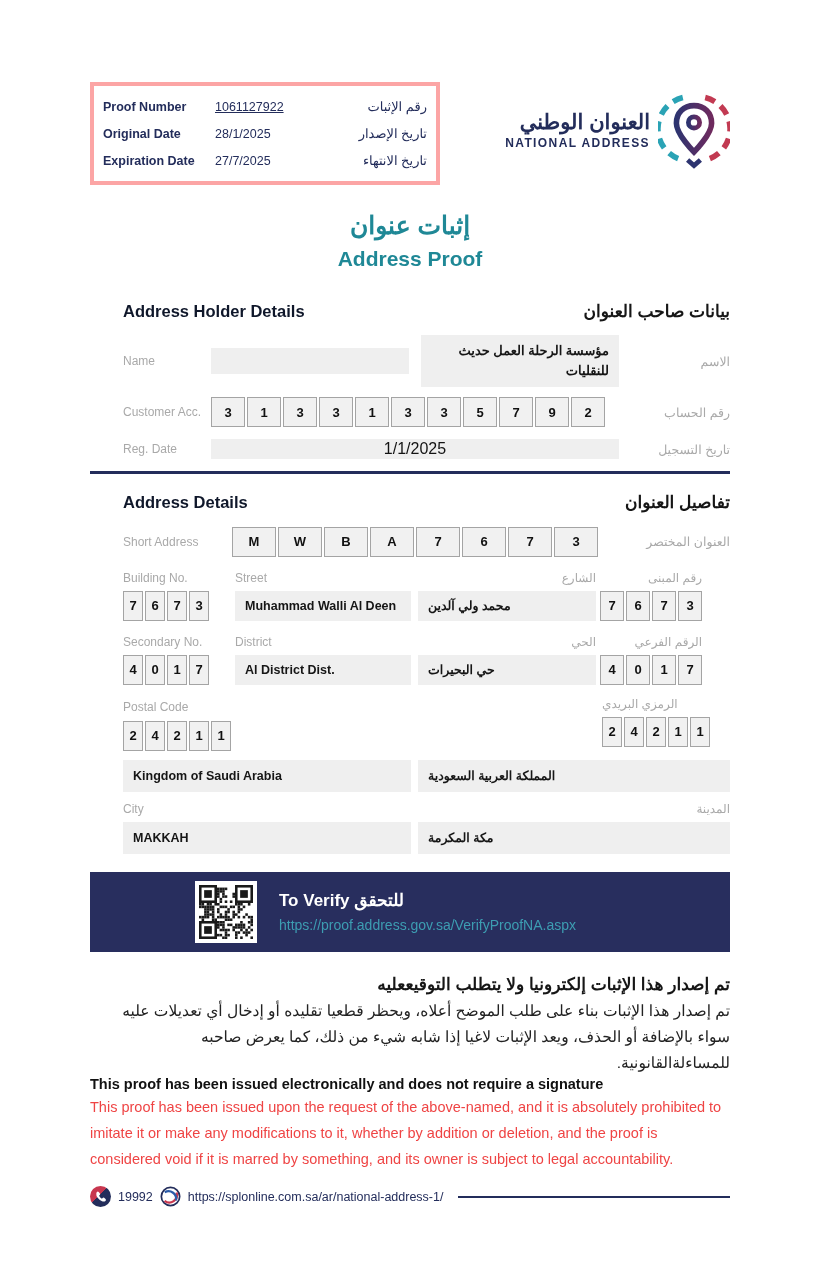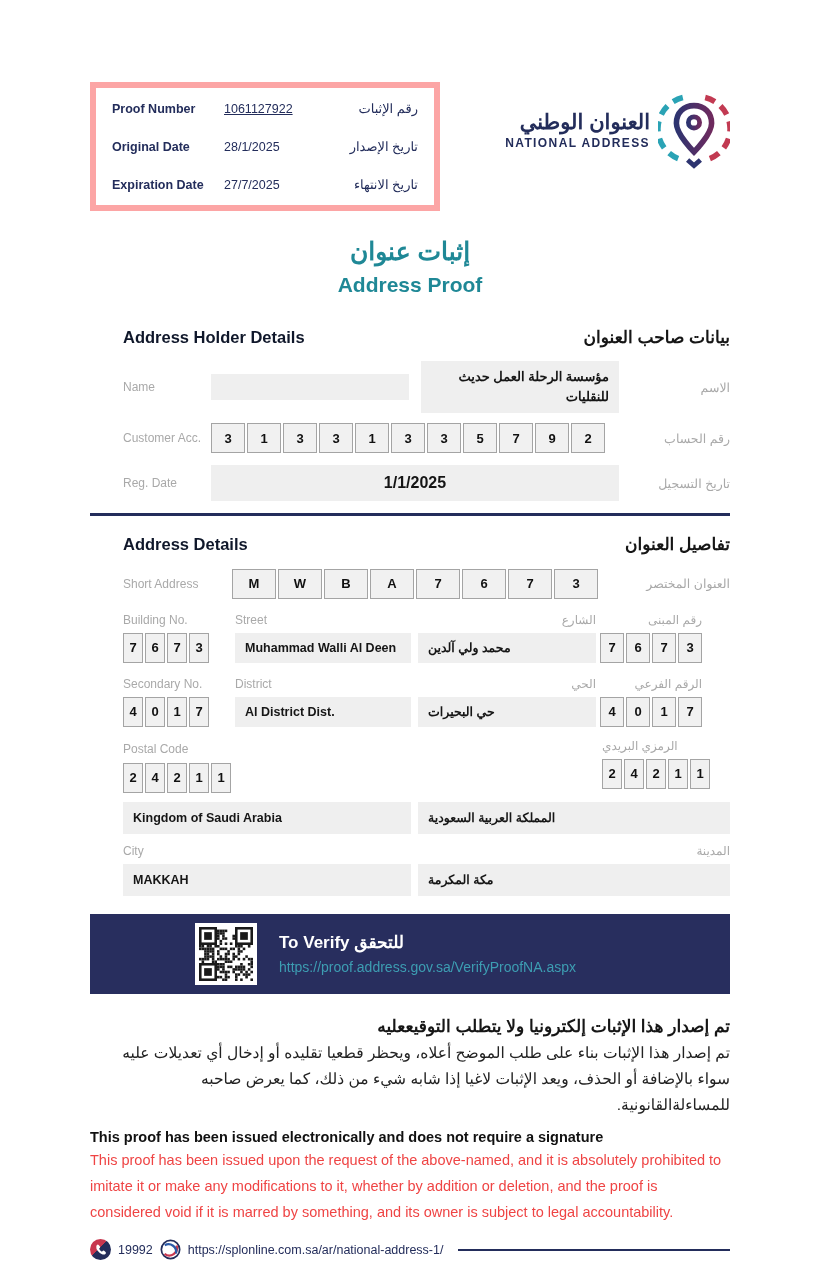--- a/index.html
+++ b/index.html
@@ -3,22 +3,22 @@
 <meta charset="utf-8">
 <style>
   * { margin:0; padding:0; box-sizing:border-box; }
   body { background:#fff; }
   .page { width:820px; height:1280px; background:#ffffff; position:relative; overflow:hidden;
           font-family:"Liberation Sans", sans-serif; color:#141414; }
   .content { width:640px; margin:0 90px; padding-top:82px; }
 
   
   .header-row { display:flex; justify-content:space-between; align-items:flex-start; }
-  .proof-box { width:350px; border:6px solid #fca5a5; padding:13px 16px;
-               display:grid; grid-template-columns:112px 100px 1fr; row-gap:23px; align-items:center; }
+  .proof-box { width:350px; border:4px solid #fca5a5; padding:13px 9px;
+               display:grid; grid-template-columns:112px 100px 1fr; row-gap:12px; align-items:center; }
   .proof-box .lbl-en { font-weight:700; font-size:12.5px; color:#232d5b; }
   .proof-box .val    { font-size:12.5px; color:#232d5b; }
   .proof-box .val.link { text-decoration:underline; }
   .proof-box .lbl-ar { font-size:13px; color:#232d5b; text-align:right; direction:rtl; }
 
   .logo { display:flex; align-items:center; gap:8px; margin-top:4px; }
   .logo-text { text-align:right; }
   .logo-ar { font-size:21px; font-weight:700; color:#232d5b; direction:rtl; }
   .logo-en { font-size:12px; font-weight:700; color:#232d5b; letter-spacing:1.4px; margin-top:2px; }
 
@@ -50,22 +50,22 @@
   .cells { display:flex; gap:2px; }
   .cell { height:30px; background:#f1f1f1; border:1px solid #a4a4a4; display:flex;
           align-items:center; justify-content:center; font-weight:700; font-size:13px; color:#111; }
   .w34 .cell { width:34px; }
   .w44 .cell { width:44px; }
   .w20 .cell { width:20px; }
   .w24 .cell { width:24px; }
 
   .acc-row { margin-top:10px; }
   .reg-row { margin-top:12px; }
-  .reg-field { height:36px; display:flex; align-items:center; justify-content:center;
-               font-size:16px; font-weight:700; color:#141414; }
+  .reg-field { height:20px; display:flex; align-items:center; justify-content:center;
+               font-size:16px; font-weight:400; color:#141414; }
 
   .divider { height:2.5px; background:#232d5b; margin-top:12px; }
 
   .short-row { display:grid; grid-template-columns:142px 372px 1fr; align-items:center; margin-top:14px; }
   .short-row .grow-lbl { padding-left:33px; }
   .short-row .ar-lbl { text-align:right; direction:rtl; color:#a9a9a9; font-size:12.5px; }
 
   .addr-row { display:grid; grid-template-columns:321px 312px; column-gap:7px; margin-top:14px; }
   .half-l { padding-left:33px; display:grid; grid-template-columns:100px 1fr; column-gap:12px; row-gap:6px; }
   .half-r { display:grid; grid-template-columns:1fr 102px; column-gap:4px; row-gap:6px; padding-right:28px; }
@@ -93,21 +93,21 @@
   .verify-bar { margin-top:18px; height:80px; background:#282e5e; display:flex; align-items:center;
                 padding-left:105px; gap:22px; }
   .qr-box { width:62px; height:62px; background:#fff; padding:4px; display:flex; }
   .verify-line1 { font-size:17px; font-weight:700; color:#ffffff; }
   .verify-line1 .ar { direction:rtl; }
   .verify-url { font-size:14px; color:#3d9db2; margin-top:6px; }
 
   
   .disc-ar-head { margin-top:22px; direction:rtl; text-align:right; font-size:17px; font-weight:700; color:#161616; }
   .disc-ar-body { margin-top:3px; direction:rtl; text-align:right; font-size:15.5px; color:#222; line-height:1.68; }
-  .disc-en-head { margin-top:11px; font-size:14.5px; font-weight:700; color:#111; }
+  .disc-en-head { margin-top:0; font-size:14.5px; font-weight:700; color:#111; }
   .disc-en-body { margin-top:2px; font-size:14.5px; color:#ef4444; line-height:1.8; }
 
   
   .footer { margin-top:14px; display:flex; align-items:center; gap:7px; }
   .footer .txt { font-size:12.5px; color:#232d5b; }
   .footer .rule { flex:1; height:2px; background:#232d5b; margin-left:8px; }
   .icon-circ { width:21px; height:21px; display:flex; }
 </style>
 </head>
 <body>

